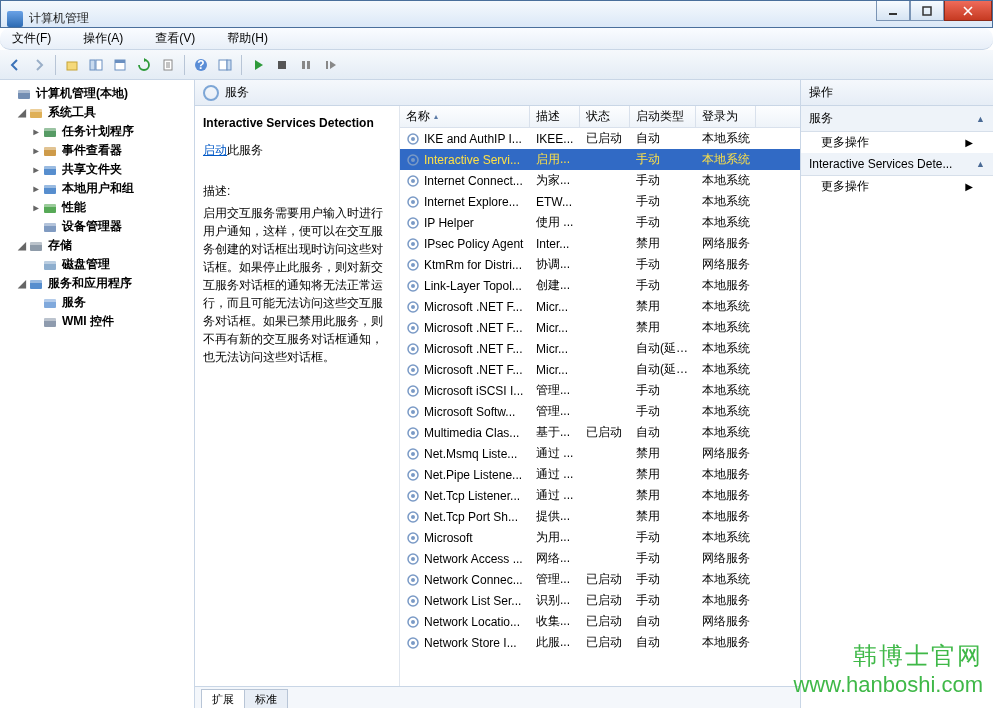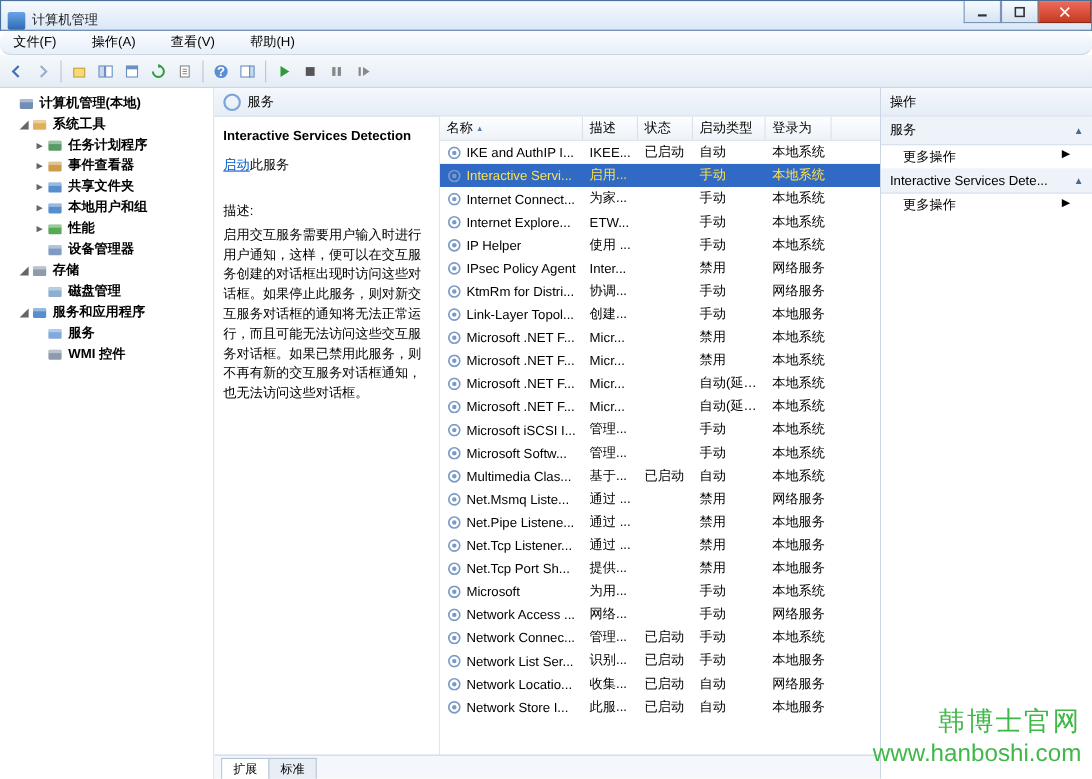--- a/index.html
+++ b/index.html
@@ -59,21 +59,21 @@
 .tabs-bottom { height:22px; border-top:1px solid #c9d6e6; display:flex; align-items:flex-end; padding-left:6px; background:#f4f7fb;}
 .tab-b { padding:2px 10px; border:1px solid #b8c5d6; border-bottom:none; background:#fff; margin-right:-1px; font-size:11px; position:relative; top:1px;}
 .tab-b.inactive{background:#e8eef6;}
 
 
 .actions-pane { width:192px; background:#fff;}
 .actions-header { height:26px; background:linear-gradient(#f5f8fc,#e6edf6); border-bottom:1px solid #c9d6e6; display:flex;align-items:center; padding-left:8px;}
 .actions-body { padding:0;}
 .action-group { background:#eef3f9; border-bottom:1px solid #d6dfea; padding:4px 8px; display:flex; justify-content:space-between; align-items:center;}
 .action-group .collapse{font-size:9px;color:#4a6a95;}
-.action-item { padding:2px 20px; display:flex; justify-content:space-between; cursor:default;}
+.action-item { padding:2px 20px; display:flex; align-items:center; justify-content:space-between; cursor:default;}
 .action-item .arrow{font-size:10px;}
 
 
 .watermark { position:absolute; right:10px; bottom:10px; text-align:right; color:#3fb848; font-family:Arial,sans-serif; pointer-events:none;}
 .watermark .l1{font-size:24px; letter-spacing:2px;}
 .watermark .l2{font-size:22px;}
 </style>
 </head>
 <body>
 

